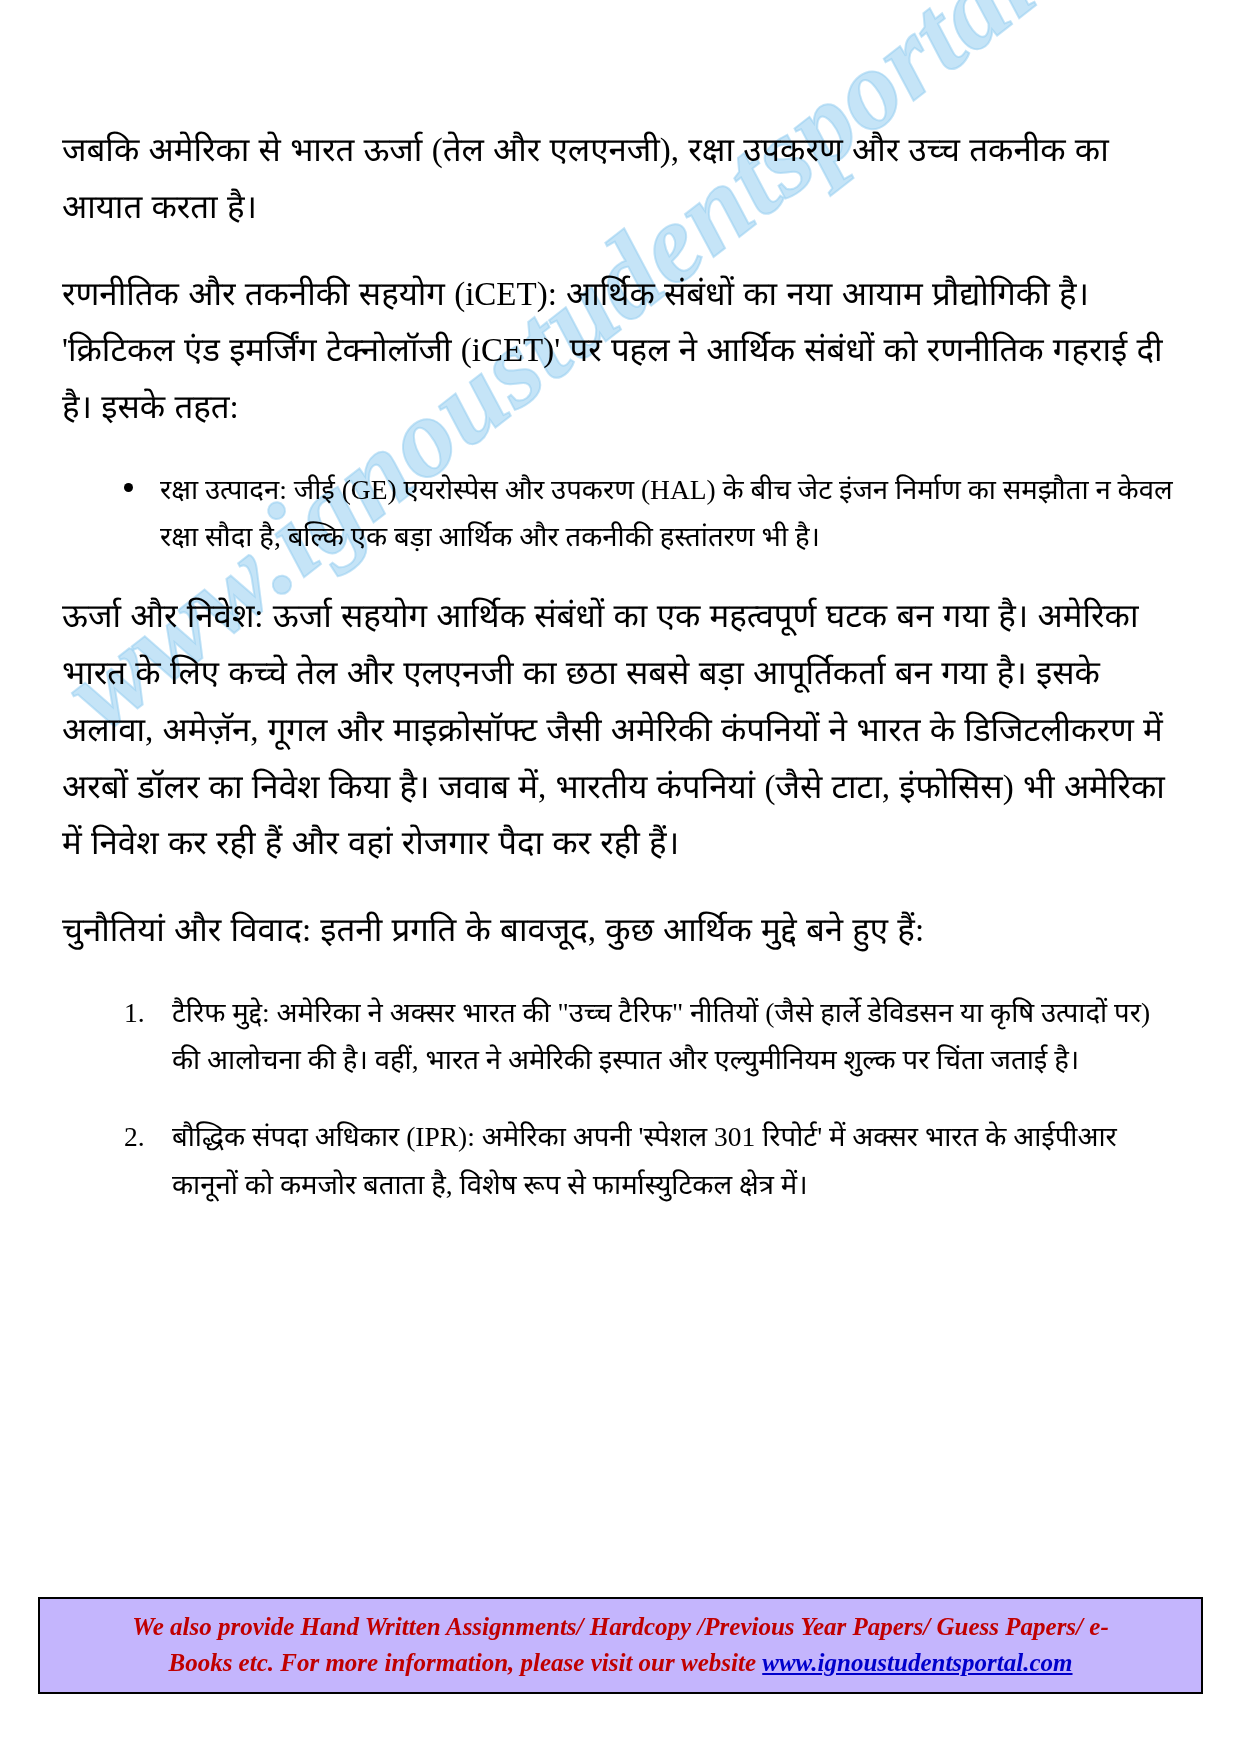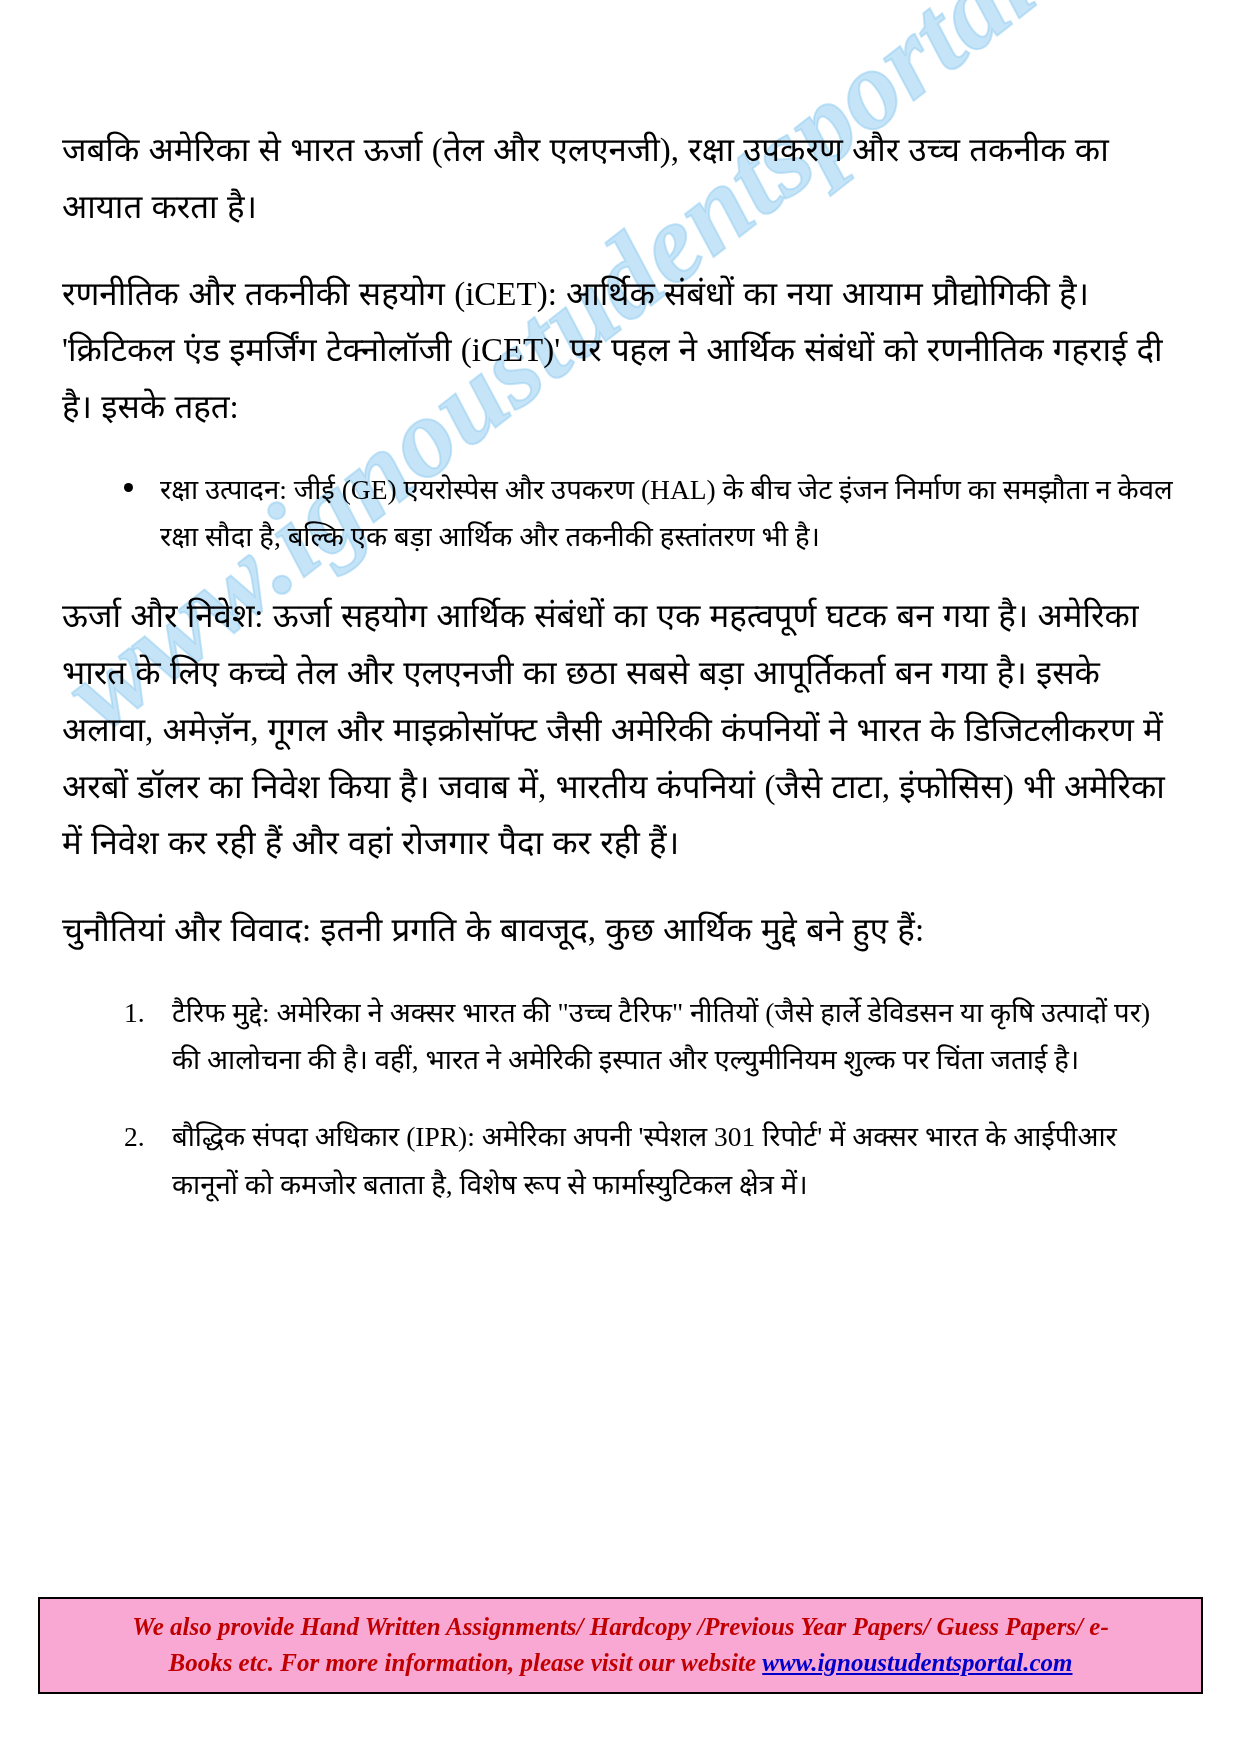--- a/index.html
+++ b/index.html
@@ -110,21 +110,21 @@
     line-height: 1.72;
   }
 
   
   .footer-banner {
     position: absolute;
     left: 38px;
     top: 1597px;
     width: 1165px;
     box-sizing: border-box;
-    background: #f9a8d4;
+    background: #c4b5fd;
     border: 2px solid #000000;
     padding: 10px 14px 12px 14px;
     text-align: center;
     z-index: 20;
   }
   .footer-banner .line {
     font-family: "Liberation Serif", "DejaVu Serif", serif;
     font-style: italic;
     font-weight: 700;
     font-size: 25px;

